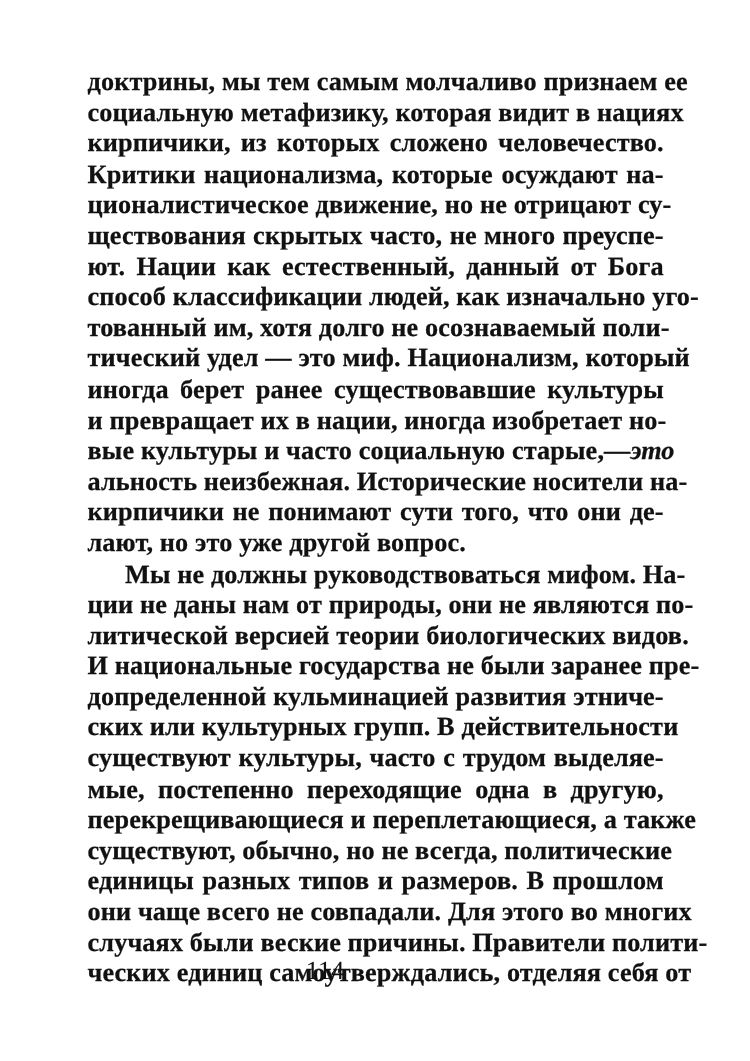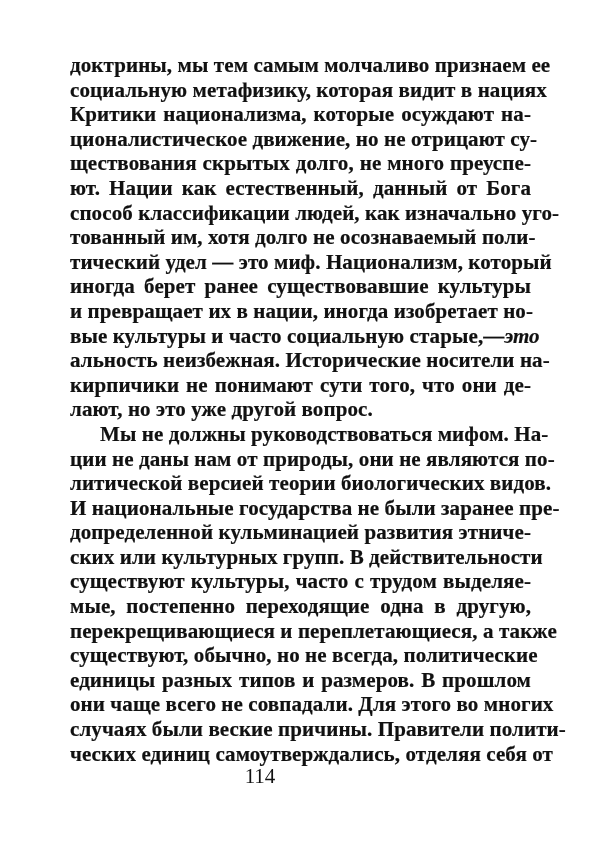--- a/index.html
+++ b/index.html
@@ -21,23 +21,24 @@
     font-size: 21px; font-family: "Liberation Serif", serif; color: #111;
   }
 </style>
 </head>
 <body>
 
 <div class="page">
   <div>
     <div class="line">доктрины, мы тем самым молчаливо признаем ее</div>
     <div class="line">социальную метафизику, которая видит в нациях</div>
+    <div class="line">кирпичики, из которых сложено человечество.</div>
     <div class="line">Критики национализма, которые осуждают на-</div>
     <div class="line">ционалистическое движение, но не отрицают су-</div>
-    <div class="line">ществования скрытых долго, не много преуспе-</div>
+    <div class="line">ществования скрытых часто, не много преуспе-</div>
     <div class="line">ют. Нации как естественный, данный от Бога</div>
     <div class="line">способ классификации людей, как изначально уго-</div>
     <div class="line">тованный им, хотя долго не осознаваемый поли-</div>
     <div class="line">тический удел — это миф. Национализм, который</div>
     <div class="line">иногда берет ранее существовавшие культуры</div>
     <div class="line">и превращает их в нации, иногда изобретает но-</div>
     <div class="line">
       <span>вые культуры и часто социальную старые,—</span><span class="it">это</span>
     </div>
     <div class="line">альность неизбежная. Исторические носители на-</div>

